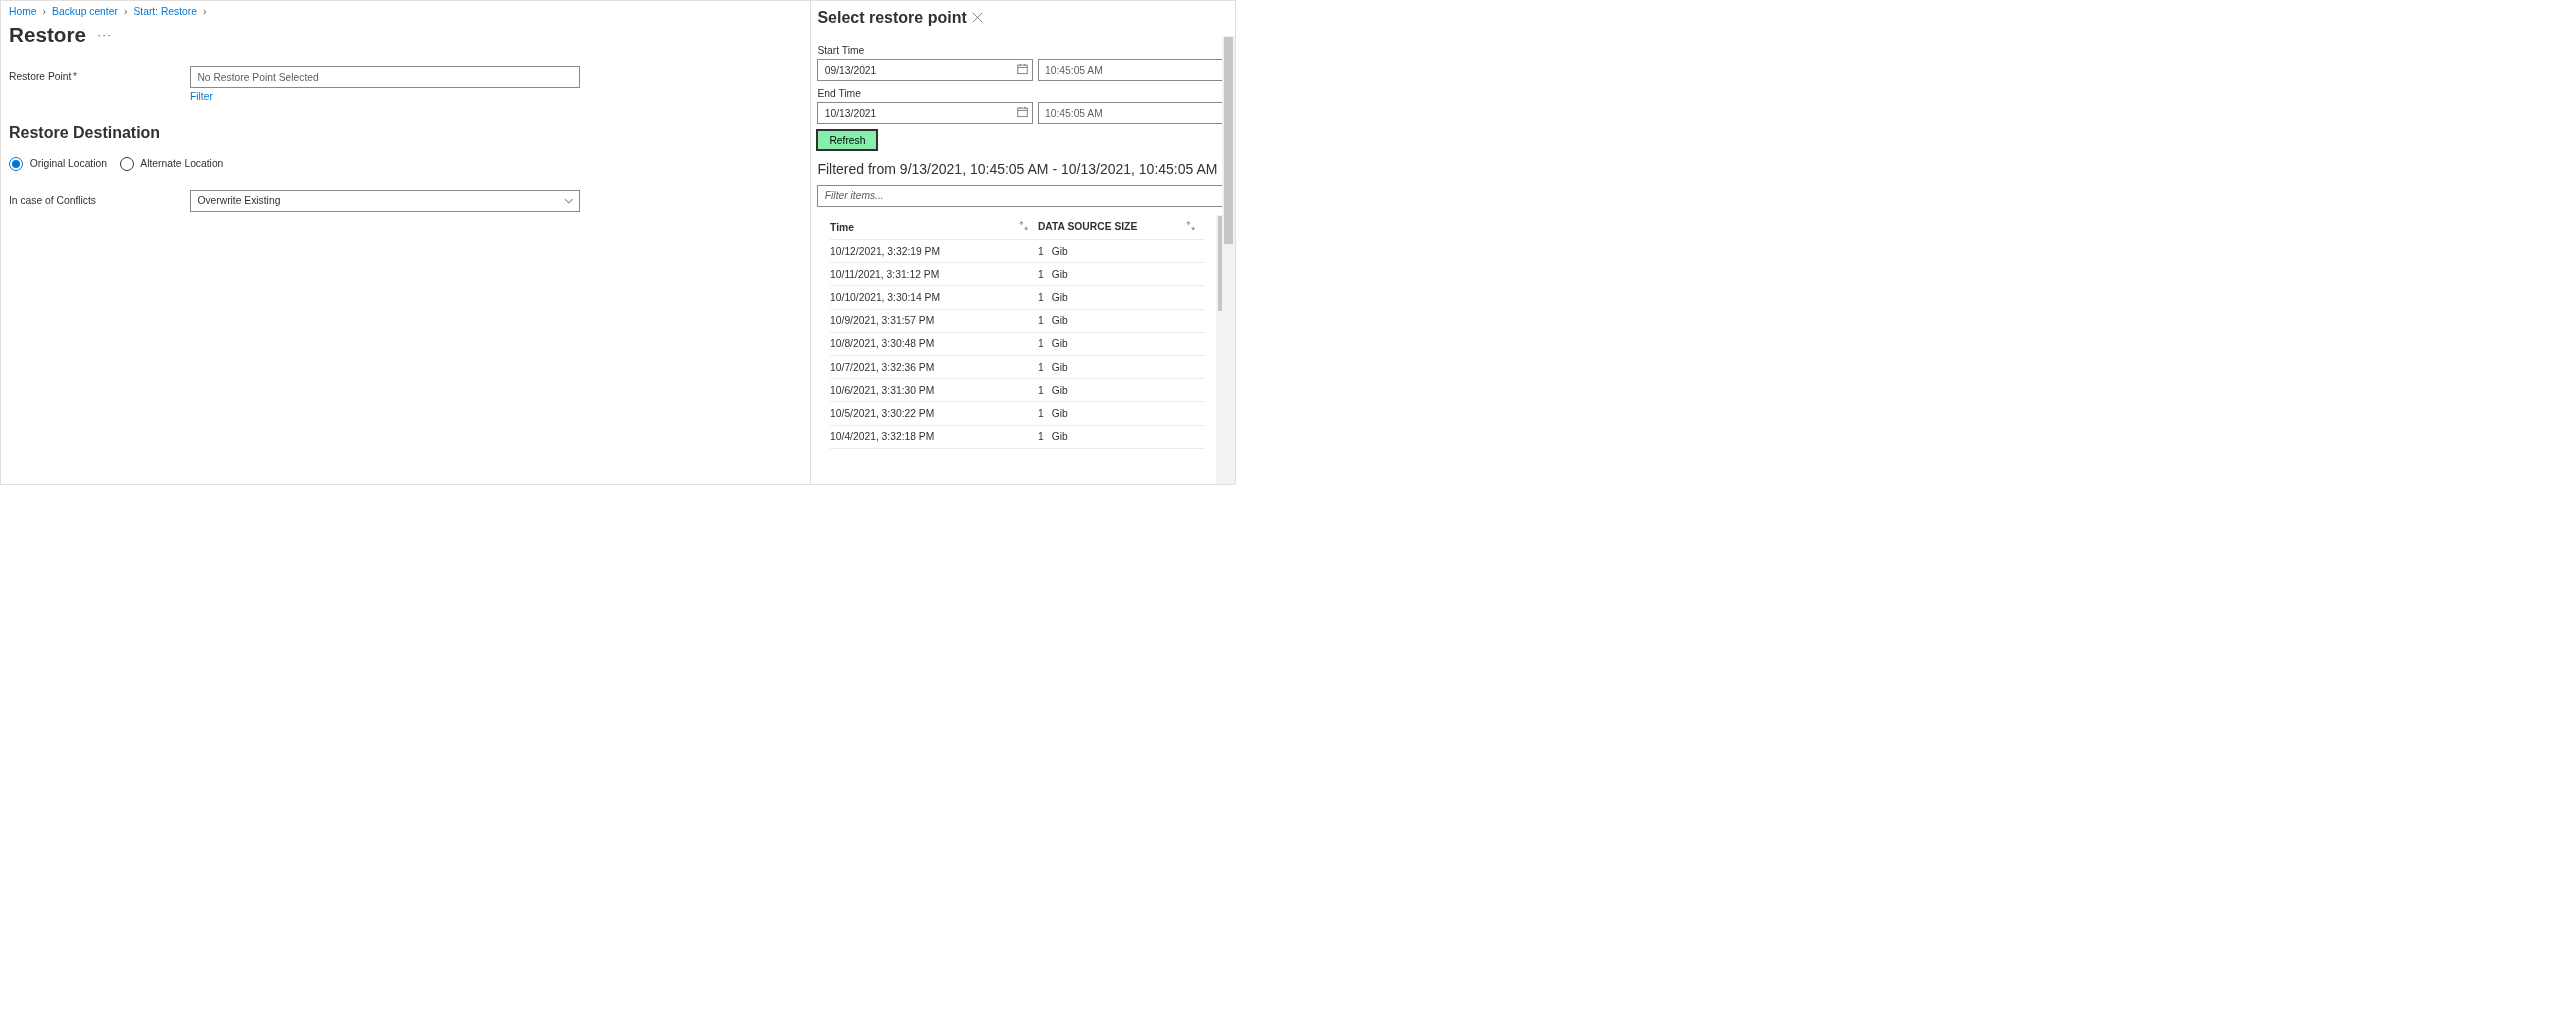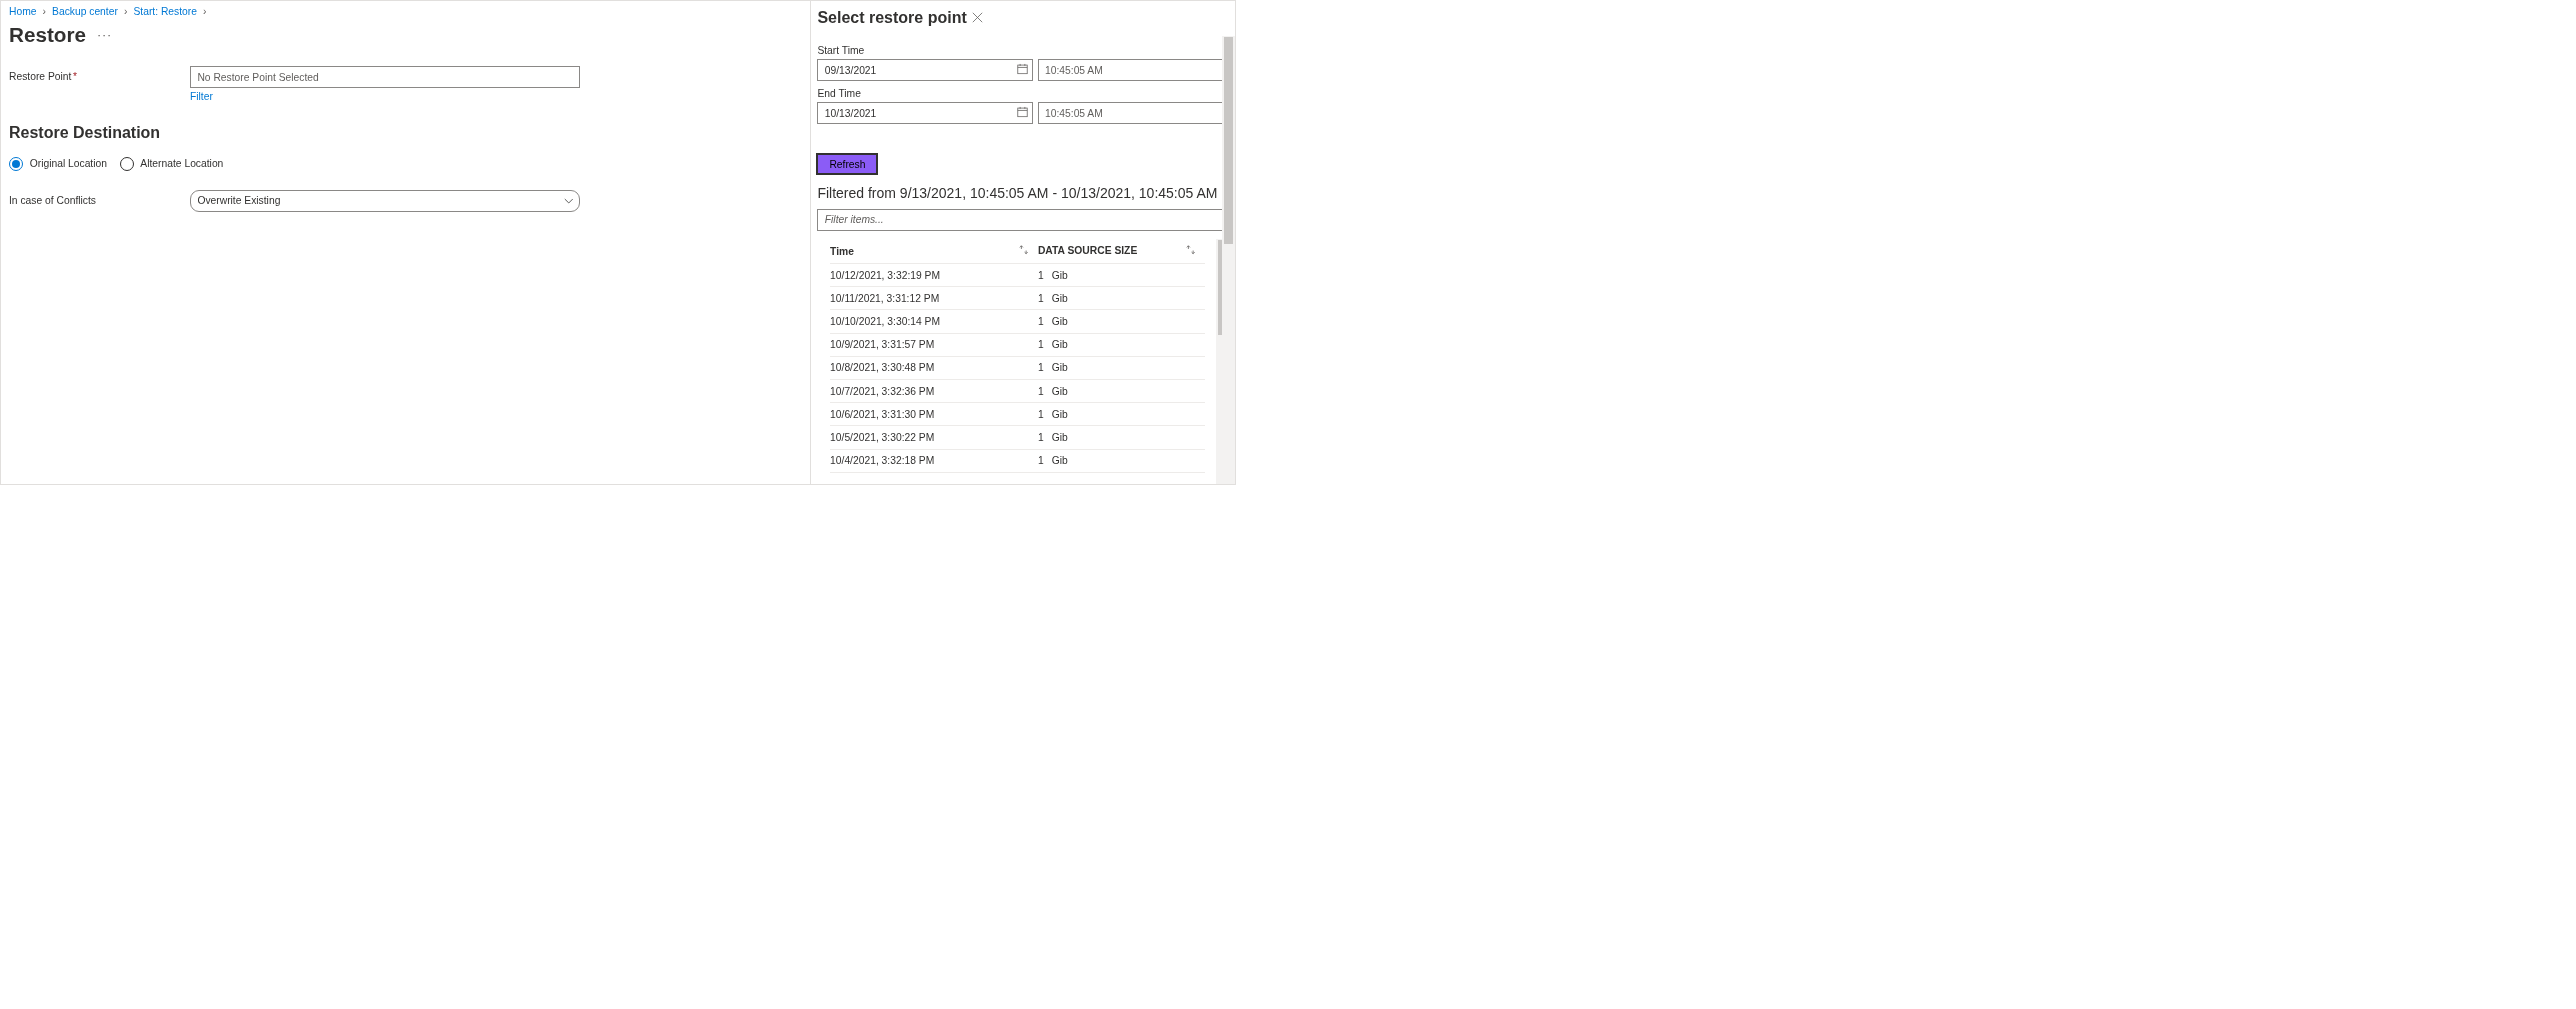--- a/index.html
+++ b/index.html
@@ -114,21 +114,20 @@
     border: 0.8px solid #323130;
   }
   .select-wrap {
     position: relative;
     width: 390px;
   }
   .select-wrap .text-input {
     color: #323130;
     padding-right: 24px;
     cursor: pointer;
-    border-radius: 9px;
   }
   .chevron-down {
     position: absolute;
     right: 6.4px; top: 50%;
     transform: translateY(-50%);
     pointer-events: none;
     color: #323130;
   }
   .chevron-down svg { width: 9.5px; height: 9.5px; display:block; }
 
@@ -178,24 +177,24 @@
     flex: 1;
   }
   .date-input-wrap .text-input { color:#323130; padding-right:22px; }
   .cal-icon {
     position:absolute; right:4.8px; top:50%; transform:translateY(-50%);
     color:#605e5c;
   }
   .cal-icon svg { width:11px; height:11px; }
   .time-input { width: 191px; }
   .refresh-btn {
-    margin: 24px 0 11px 0;
+    margin: 0 0 11px 0;
     padding: 3.2px 11px;
     font-size: 10.3px;
-    background: #8b5cf6;
+    background: #86efac;
     border: 0.8px solid #323130;
     outline: 0.8px solid #323130;
     outline-offset: 0.8px;
     cursor: pointer;
     font-family: inherit;
     align-self: flex-start;
   }
   .filtered-text {
     font-size: 14px;
     margin-bottom: 8px;

